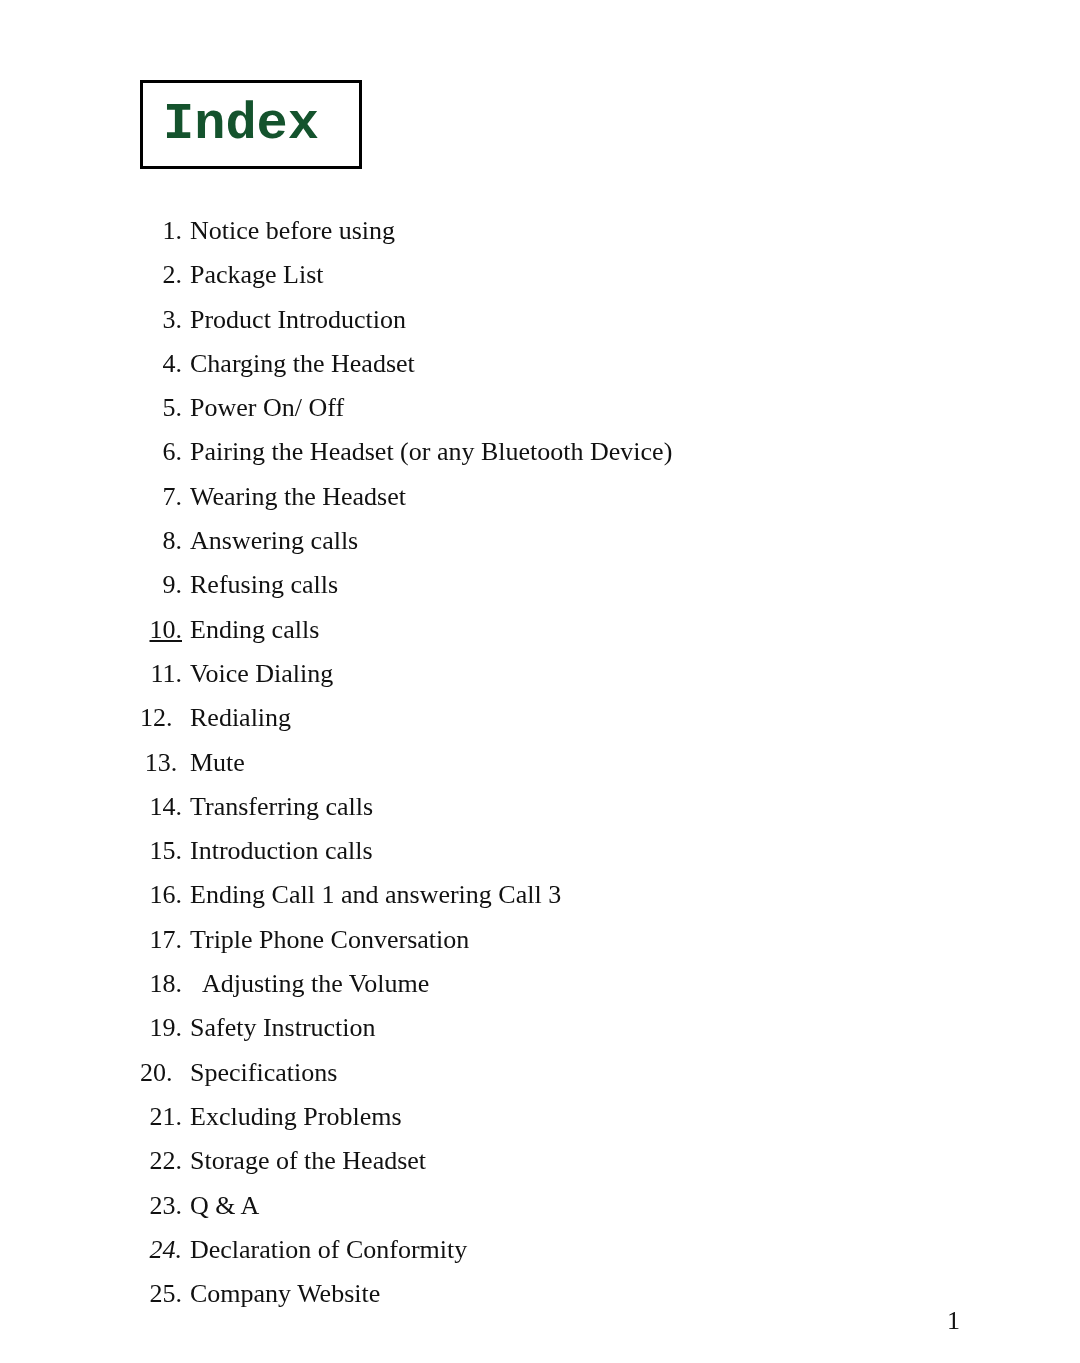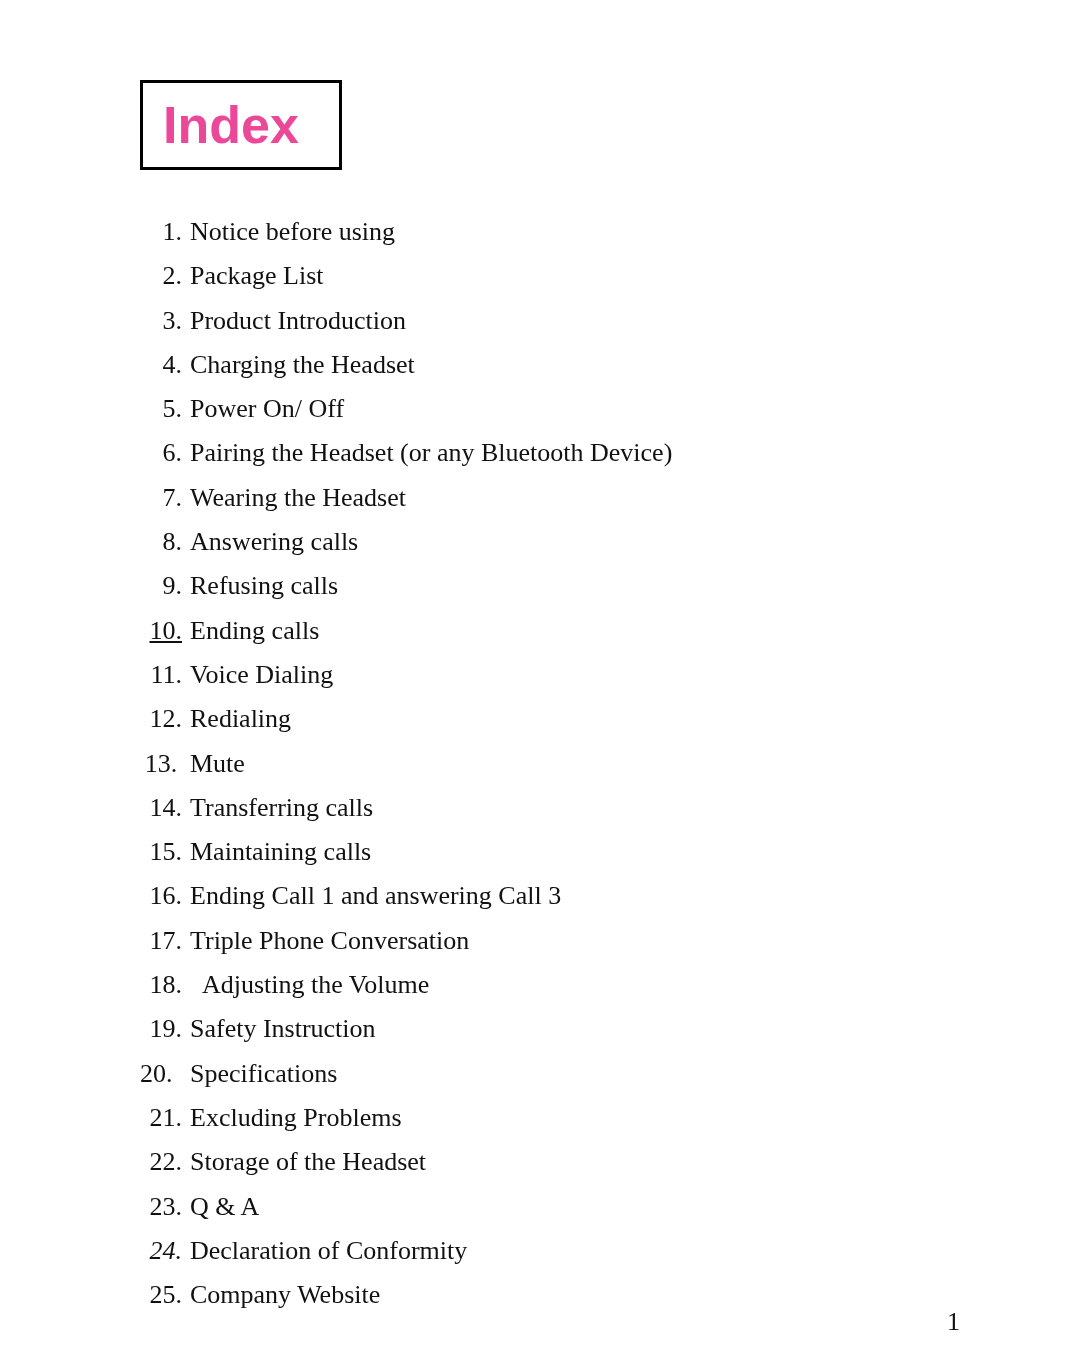--- a/index.html
+++ b/index.html
@@ -20,22 +20,22 @@
     .index-title-box {
       display: inline-block;
       border: 3px solid #000000;
       padding: 12px 40px 12px 20px;
       margin-bottom: 40px;
     }
 
     .index-title {
       font-size: 52px;
       font-weight: 900;
-      color: #ec4899;
-      font-family: Liberation Sans, sans-serif;
+      color: #14532d;
+      font-family: Liberation Mono, monospace;
     }
 
     .index-list {
       list-style: none;
       padding: 0;
       margin: 0;
     }
 
     .index-list li {
       font-size: 26px;
@@ -102,34 +102,34 @@
     </li>
     <li style="display: flex; gap: 8px;">
       <span style="min-width: 42px; text-align: right; display: inline-block; text-decoration: underline;">10.</span>
       <span>Ending calls</span>
     </li>
     <li style="display: flex; gap: 8px;">
       <span style="min-width: 42px; text-align: right; display: inline-block;">11.</span>
       <span>Voice Dialing</span>
     </li>
     <li style="display: flex; gap: 8px;">
-      <span style="min-width: 42px; text-align: right; display: inline-block;">12.</span>
+      <span style="min-width: 42px; text-align: left; display: inline-block;">12.</span>
       <span>Redialing</span>
     </li>
     <li style="display: flex; gap: 8px;">
       <span style="min-width: 42px; text-align: center; display: inline-block;">13.</span>
       <span>Mute</span>
     </li>
     <li style="display: flex; gap: 8px;">
       <span style="min-width: 42px; text-align: right; display: inline-block;">14.</span>
       <span>Transferring calls</span>
     </li>
     <li style="display: flex; gap: 8px;">
       <span style="min-width: 42px; text-align: right; display: inline-block;">15.</span>
-      <span>Maintaining calls</span>
+      <span>Introduction calls</span>
     </li>
     <li style="display: flex; gap: 8px;">
       <span style="min-width: 42px; text-align: right; display: inline-block;">16.</span>
       <span>Ending Call 1 and answering Call 3</span>
     </li>
     <li style="display: flex; gap: 8px;">
       <span style="min-width: 42px; text-align: right; display: inline-block;">17.</span>
       <span>Triple Phone Conversation</span>
     </li>
     <li style="display: flex; gap: 20px;">

